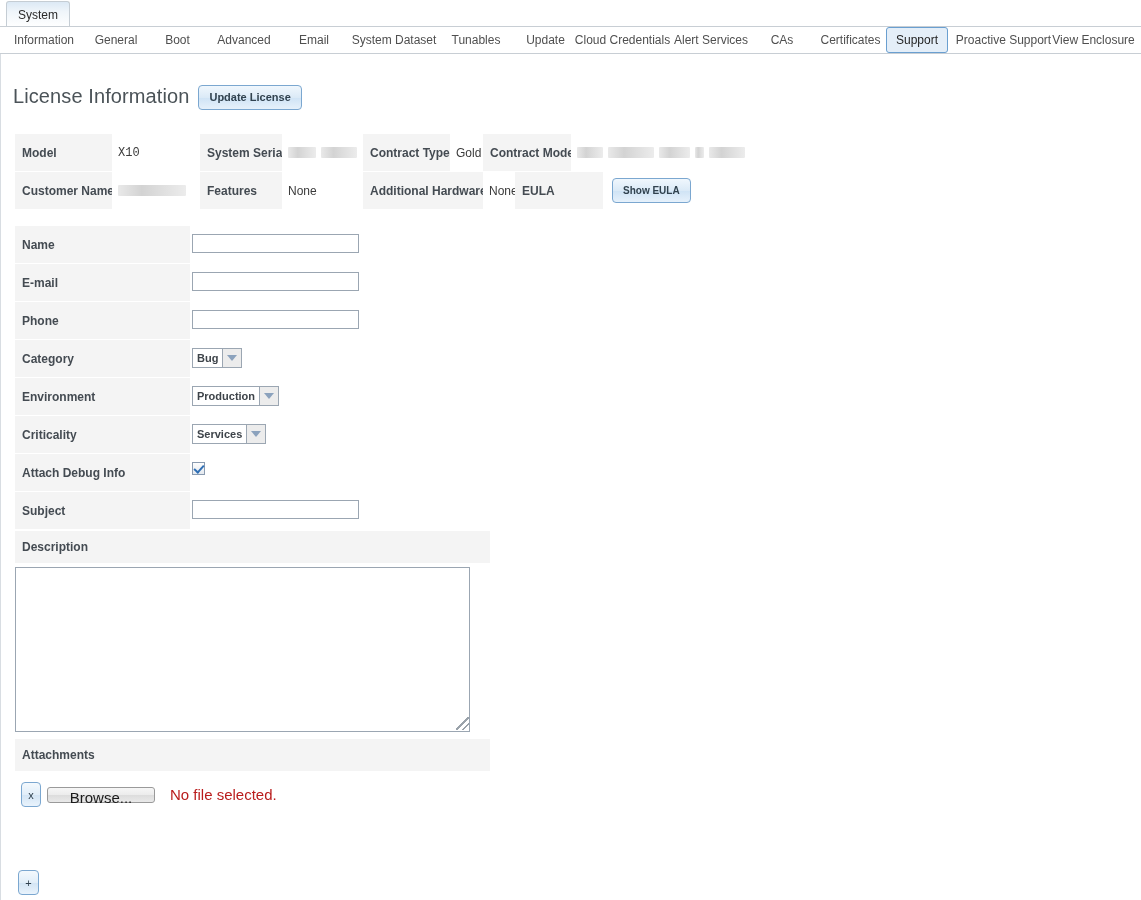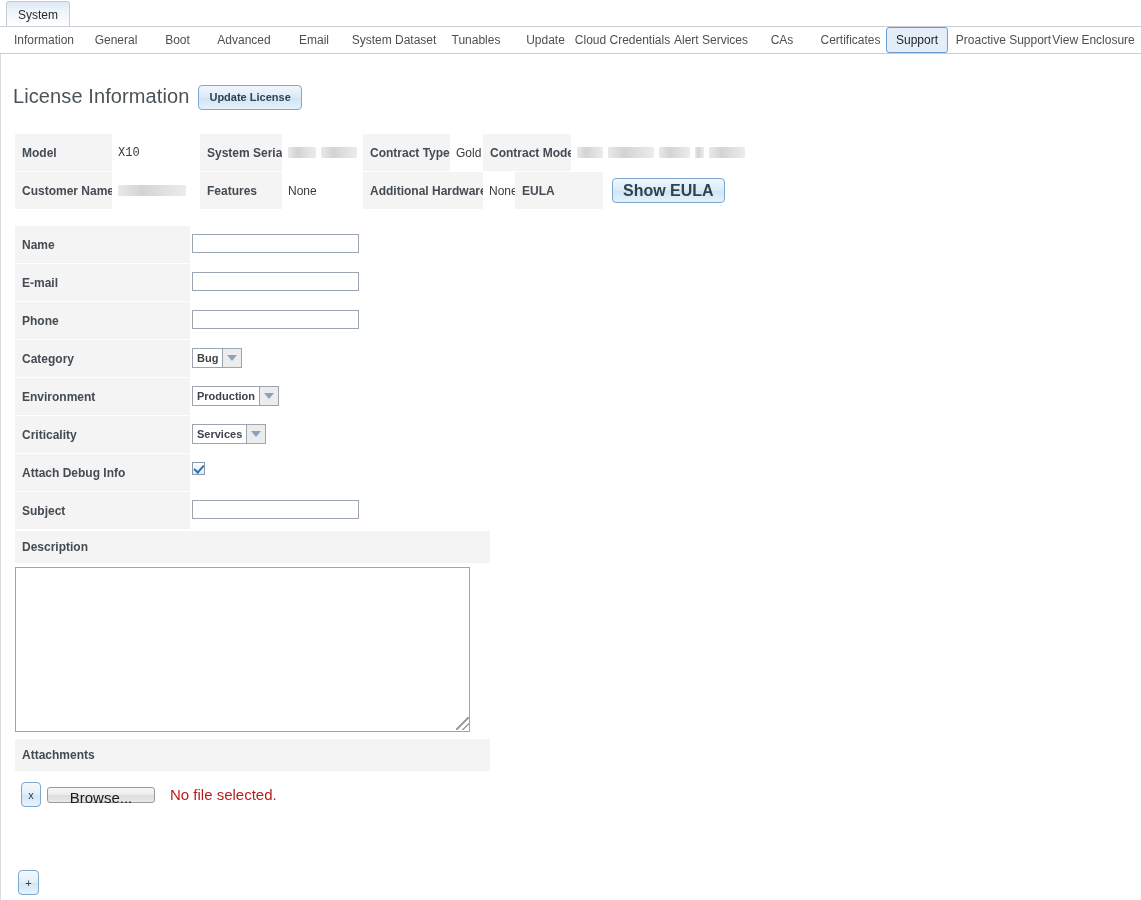--- a/index.html
+++ b/index.html
@@ -356,21 +356,21 @@
           <span class="redact">
             <i style="width: 68px;"></i>
           </span>
         </div>
         <div class="lic-label" style="width: 82px;">Features</div>
         <div class="lic-val" style="width: 81px;">None</div>
         <div class="lic-label" style="width: 120px;">Additional Hardware</div>
         <div class="lic-val" style="width: 32px;">None</div>
         <div class="lic-label" style="width: 88px;">EULA</div>
         <div class="lic-val" style="width: auto; background: transparent; padding-left: 9px;">
-          <button class="btn-blue" style="font-size: 16px;">Show EULA</button>
+          <button class="btn-blue" style="font-size: 10px;">Show EULA</button>
         </div>
       </div>
   </div>
 
   <div id="form">
       <div class="f-row">
         <div class="f-label">Name</div>
         <div class="f-field">
           <input class="txt" type="text" style="">
         </div>

